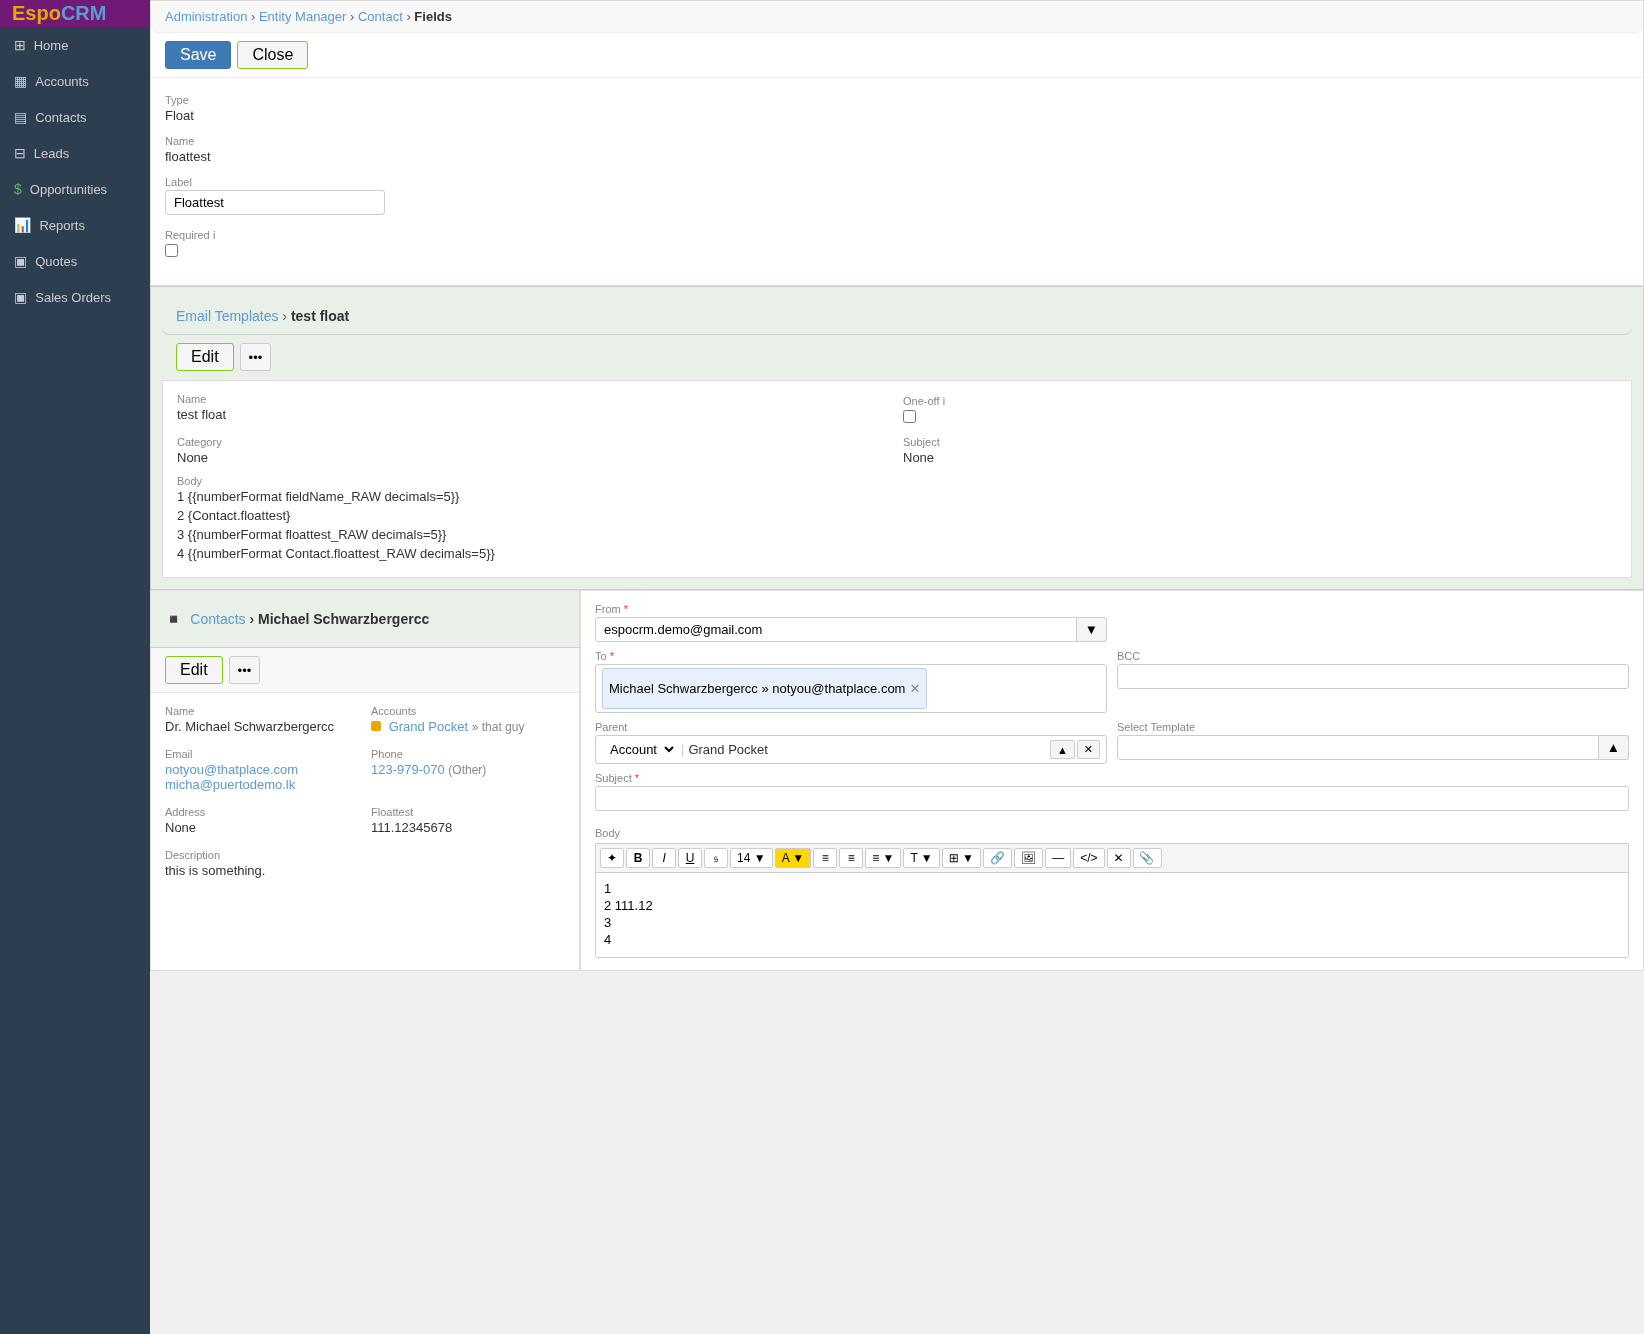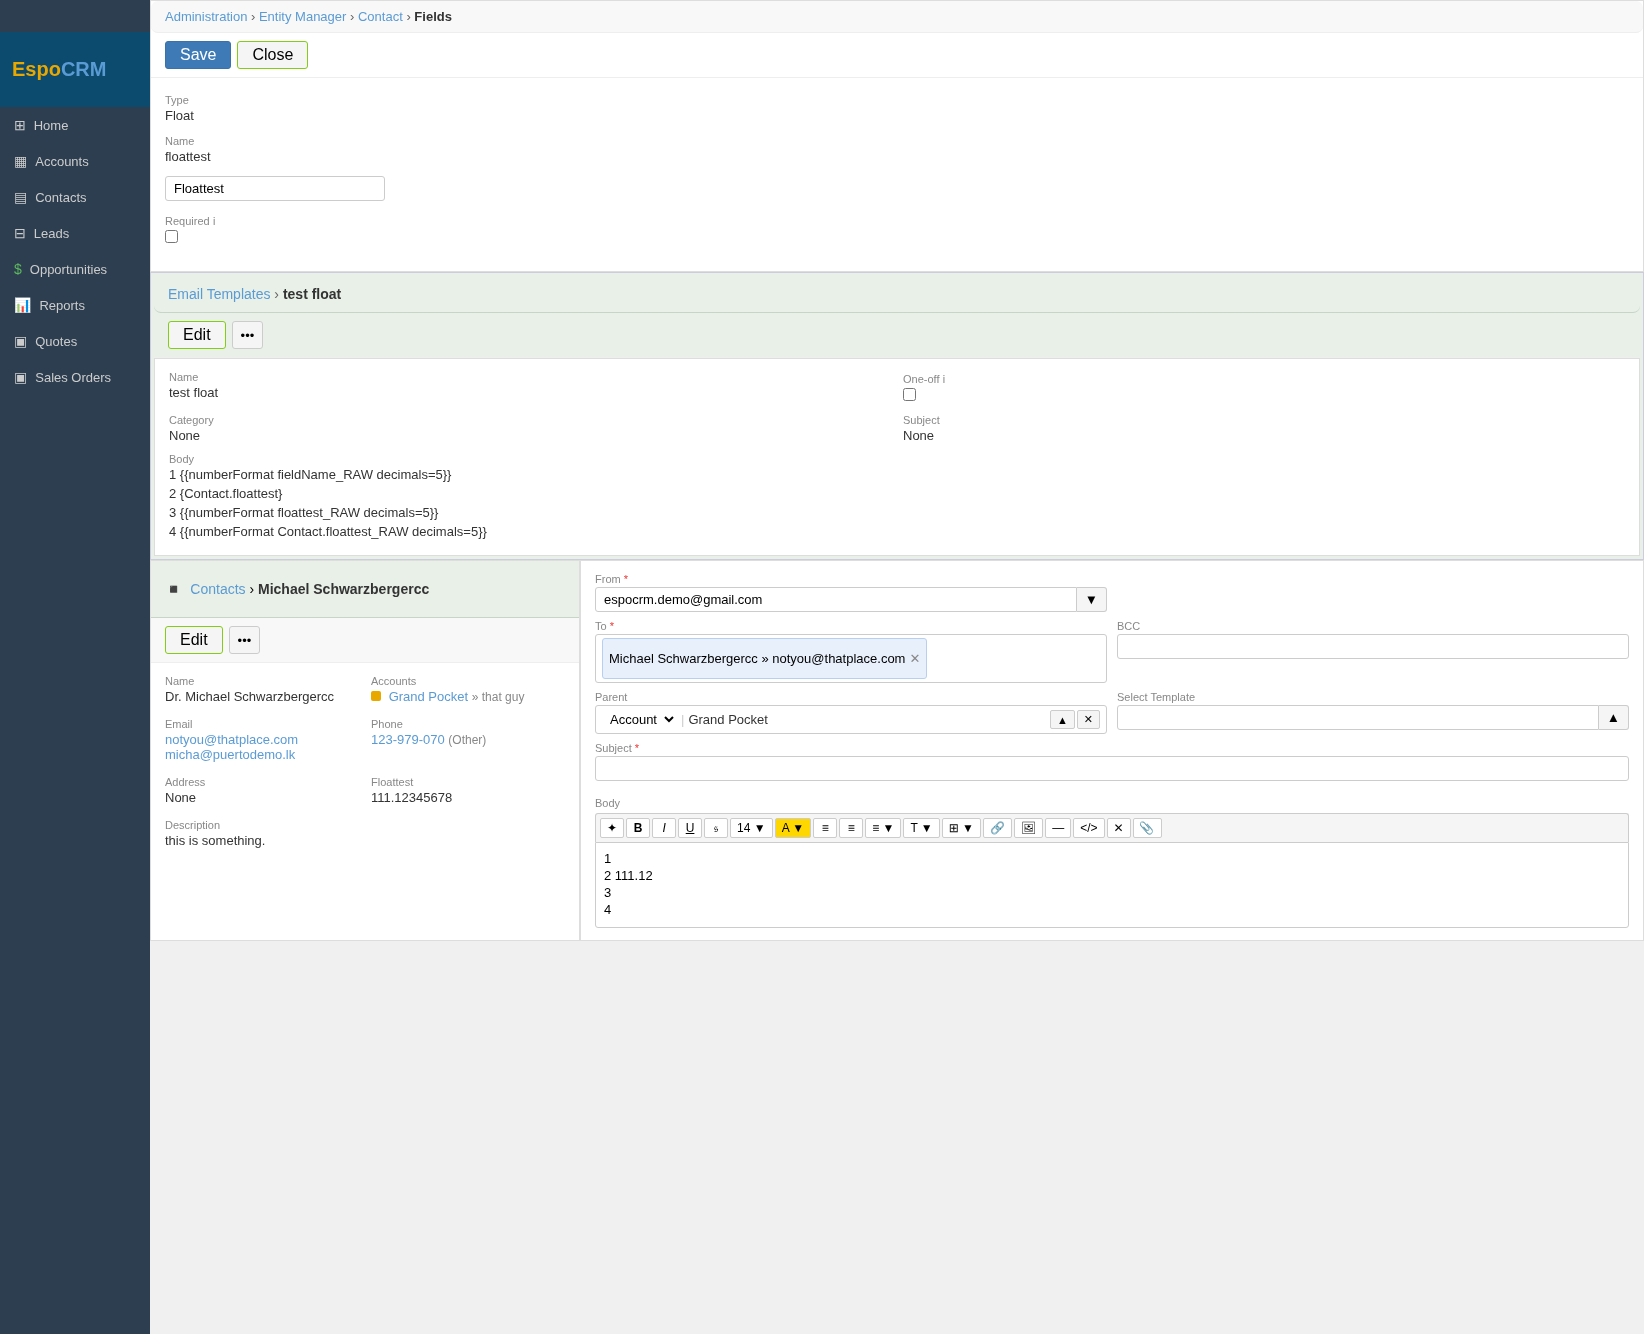--- a/index.html
+++ b/index.html
@@ -8,23 +8,22 @@
     
     .sidebar {
       width: 150px;
       background: #2d3e50;
       color: #ccc;
       flex-shrink: 0;
       display: flex;
       flex-direction: column;
     }
     .sidebar-logo {
-      padding: 26px 12px;
-      background: #0c4a6e;
-      margin-top: 32px;
+      padding: 2px 12px;
+      background: #701a75;
     }
     .sidebar-logo span {
       color: #fff;
       font-size: 20px;
       font-weight: bold;
     }
     .sidebar-logo span em {
       color: #e8a800;
       font-style: normal;
     }
@@ -97,21 +96,21 @@
       font-size: 13px;
     }
     .checkbox-row { display: flex; align-items: center; gap: 6px; }
     .info-icon { color: #888; font-size: 11px; cursor: help; }
 
     
     .panel-email-templates {
       background: #e8f0e8;
       border: 1px solid #ccd;
       margin-top: 0;
-      padding: 3px;
+      padding: 11px;
     }
     .panel-email-templates .breadcrumb {
       background: #e8f0e8;
       border-bottom: 1px solid #c8d4c8;
       font-size: 14px;
       padding: 10px 14px;
     }
     .panel-email-templates .panel-toolbar {
       padding: 8px 14px;
       background: #e8f0e8;
@@ -363,20 +362,21 @@
     <div class="panel-body">
       <div class="field-row">
         <div class="field-label">Type</div>
         <div class="field-value">Float</div>
       </div>
       <div class="field-row">
         <div class="field-label">Name</div>
         <div class="field-value">floattest</div>
       </div>
       <div class="field-row">
+        <div class="field-label">Label</div>
         <input type="text" class="field-input" value="Floattest" style="">
       </div>
       <div class="field-row">
         <div class="field-label">
           <span>Required</span>
           <span class="info-icon">ℹ</span>
         </div>
         <div class="checkbox-row">
           <input type="checkbox" style="">
         </div>

